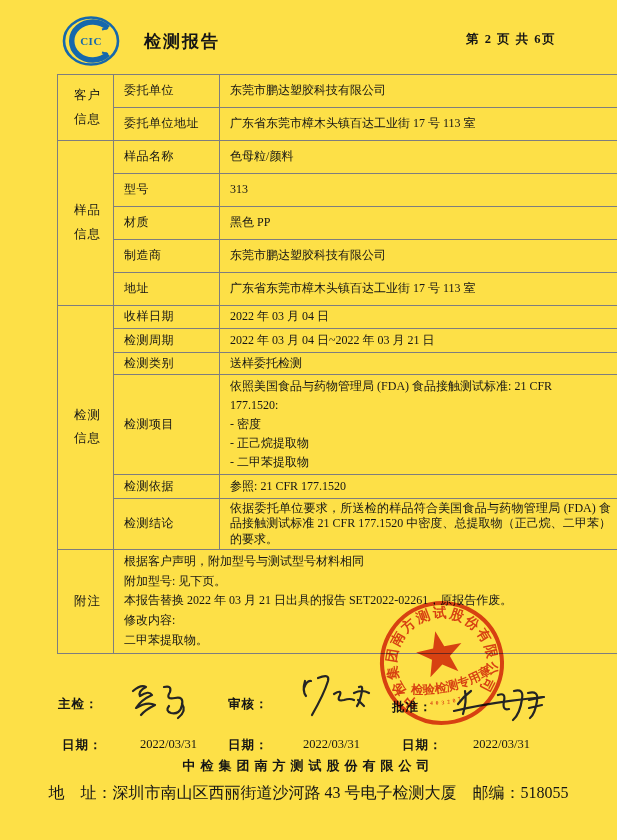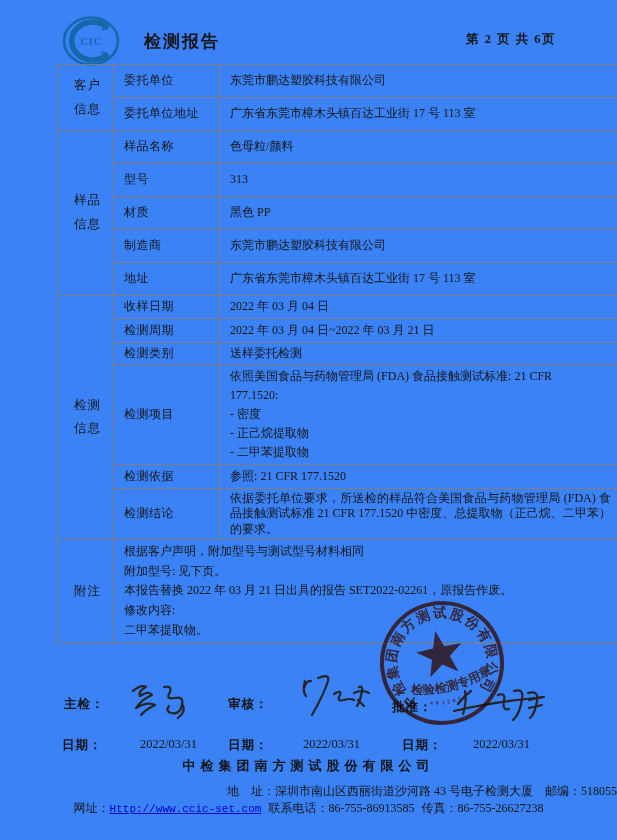--- a/index.html
+++ b/index.html
@@ -1,26 +1,26 @@
 <!DOCTYPE html>
 <html><head>
 <meta charset="utf-8">
 <style>
   html,body{margin:0;padding:0;background:#e8e8e8;}
-  .page{position:relative;width:617px;height:840px;margin:0 auto;background:#3b82f6;
+  .page{position:relative;width:617px;height:840px;margin:0 auto;background:#fde047;
         font-family:"Liberation Serif","DejaVu Serif",serif;color:#151515;overflow:hidden;}
 
   
   .logo{position:absolute;left:60px;top:15px;}
   .hdr-title{position:absolute;left:144px;top:30px;font-size:17px;font-weight:bold;letter-spacing:2px;}
   .hdr-no{position:absolute;left:236px;top:31px;font-size:12.5px;font-weight:bold;}
   .hdr-page{position:absolute;left:466px;top:31px;font-size:12.5px;font-weight:bold;letter-spacing:1.5px;}
 
   
-  table.doc{position:absolute;left:57px;top:64px;width:561px;border-collapse:collapse;
+  table.doc{position:absolute;left:57px;top:74px;width:561px;border-collapse:collapse;
             table-layout:fixed;font-size:12px;line-height:1.3;}
   table.doc td{border:1px solid #7e7e7e;vertical-align:middle;padding:2px 6px 2px 10px;overflow:hidden;}
   td.sec{text-align:center;padding:0;font-size:12.5px;letter-spacing:1px;}
   td.sec div{line-height:1.9;}
   td.key{letter-spacing:0.5px;}
   .ln{line-height:19px;}
   .note-ln{line-height:19.8px;}
   td.concl{line-height:15.3px;text-align:justify;padding-right:8px;}
 
   
@@ -30,21 +30,21 @@
   .sig-svg path{fill:none;stroke:#242424;stroke-width:2.2;stroke-linecap:round;stroke-linejoin:round;}
 
   
   .seal{position:absolute;left:377px;top:598px;transform:rotate(-12deg);
         mix-blend-mode:multiply;opacity:0.92;}
   .seal text{fill:#d63a2c;font-weight:bold;}
 
   
   .ft-company{position:absolute;left:0;top:757px;width:100%;text-align:center;
               font-size:13px;font-weight:bold;letter-spacing:5px;}
-  .ft-line2{position:absolute;left:0;top:783px;width:100%;text-align:right;font-size:12px;}
+  .ft-line2{position:absolute;left:0;top:783px;width:100%;text-align:center;font-size:16px;}
   .ft-line3{position:absolute;left:0;top:800px;width:100%;text-align:center;font-size:12px;}
   .ft-link{color:#0000cc;text-decoration:underline;font-family:"Liberation Mono","DejaVu Sans Mono",monospace;font-size:11px;}
 </style>
 </head>
 <body>
 
 <div class="page">
 
   <svg class="logo" width="62" height="52" viewBox="0 0 62 52">
     <ellipse cx="31" cy="26" rx="27" ry="23.5" fill="none" stroke="#1568ac" stroke-width="2.6"></ellipse>
@@ -142,21 +142,21 @@
         <div class="note-ln">根据客户声明，附加型号与测试型号材料相同</div>
         <div class="note-ln">附加型号: 见下页。</div>
         <div class="note-ln">本报告替换 2022 年 03 月 21 日出具的报告 SET2022-02261，原报告作废。</div>
         <div class="note-ln">修改内容:</div>
         <div class="note-ln">二甲苯提取物。</div>
       </td>
     </tr>
   </tbody>
     </table>
 
-  <div class="sig-label" style="left:64px;top:696px">主检：</div>
+  <div class="sig-label" style="left:58px;top:696px">主检：</div>
   <svg class="sig-svg" style="left:124px;top:678px" width="76" height="42" viewBox="0 0 76 42">
     <path d="M9 13 Q17 6 22 9 Q14 13 16 18 Q25 12 28 17 Q17 22 12 30 Q23 23 31 27 Q21 32 17 37"></path>
     <path d="M40 9 Q48 7 46 14 Q41 22 51 20 Q60 18 58 27 Q56 37 47 35 Q41 33 45 28"></path>
     <path d="M58 26 Q63 33 54 40"></path>
   </svg>
 
   <div class="sig-label" style="left:228px;top:696px">审核：</div>
   <svg class="sig-svg" style="left:291px;top:671px" width="86" height="50" viewBox="0 0 86 50">
     <path d="M13 17 Q16 9 20 10 M14 10 Q11 20 15 25"></path>
     <path d="M27 7 Q39 2 37 10 Q33 23 21 44"></path>
@@ -192,19 +192,14 @@
       <textPath href="#sealBottom" startOffset="6">检验检测专用章</textPath>
     </text>
     <path id="sealSerial" d="M 42 101 Q 64 108 86 101" fill="none"></path>
     <text font-size="5.5" letter-spacing="3">
       <textPath href="#sealSerial" startOffset="2">403207</textPath>
     </text>
   </svg>
 
   <div class="ft-company">中检集团南方测试股份有限公司</div>
   <div class="ft-line2">地　址：深圳市南山区西丽街道沙河路 43 号电子检测大厦　邮编：518055</div>
-  <div class="ft-line3">
-    <span>网址：</span><a class="ft-link" href="#">Http://www.ccic-set.com</a>
-    <span style="margin-left:4px">联系电话：86-755-86913585</span>
-    <span style="margin-left:4px">传真：86-755-26627238</span>
-  </div>
 
 </div>
 
 </body></html>

